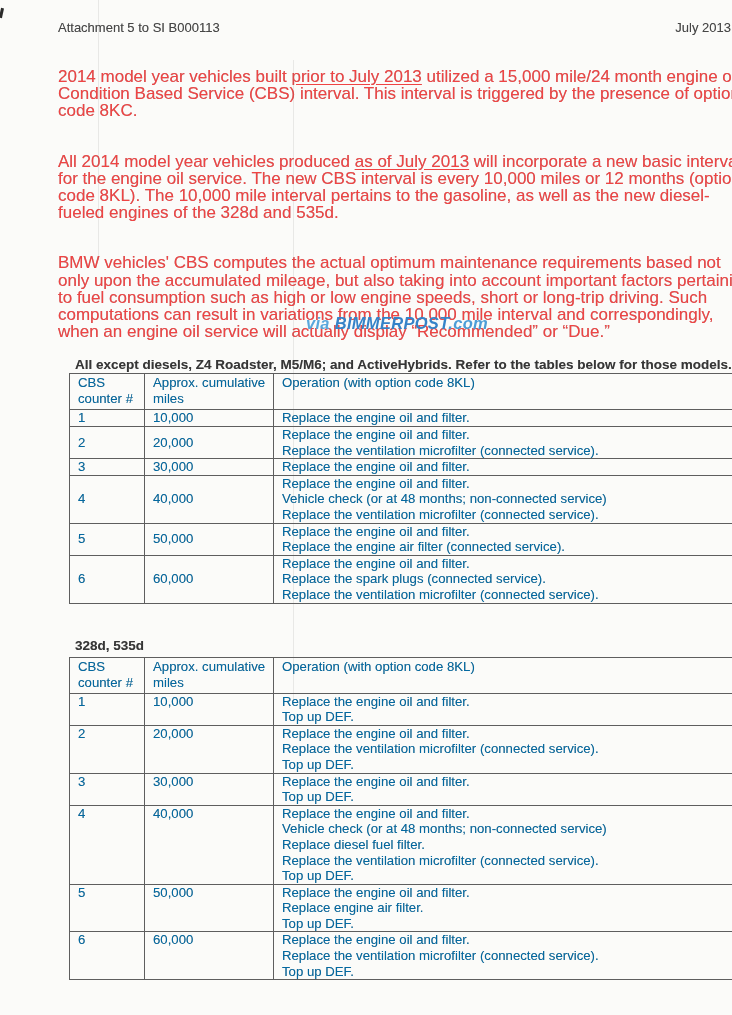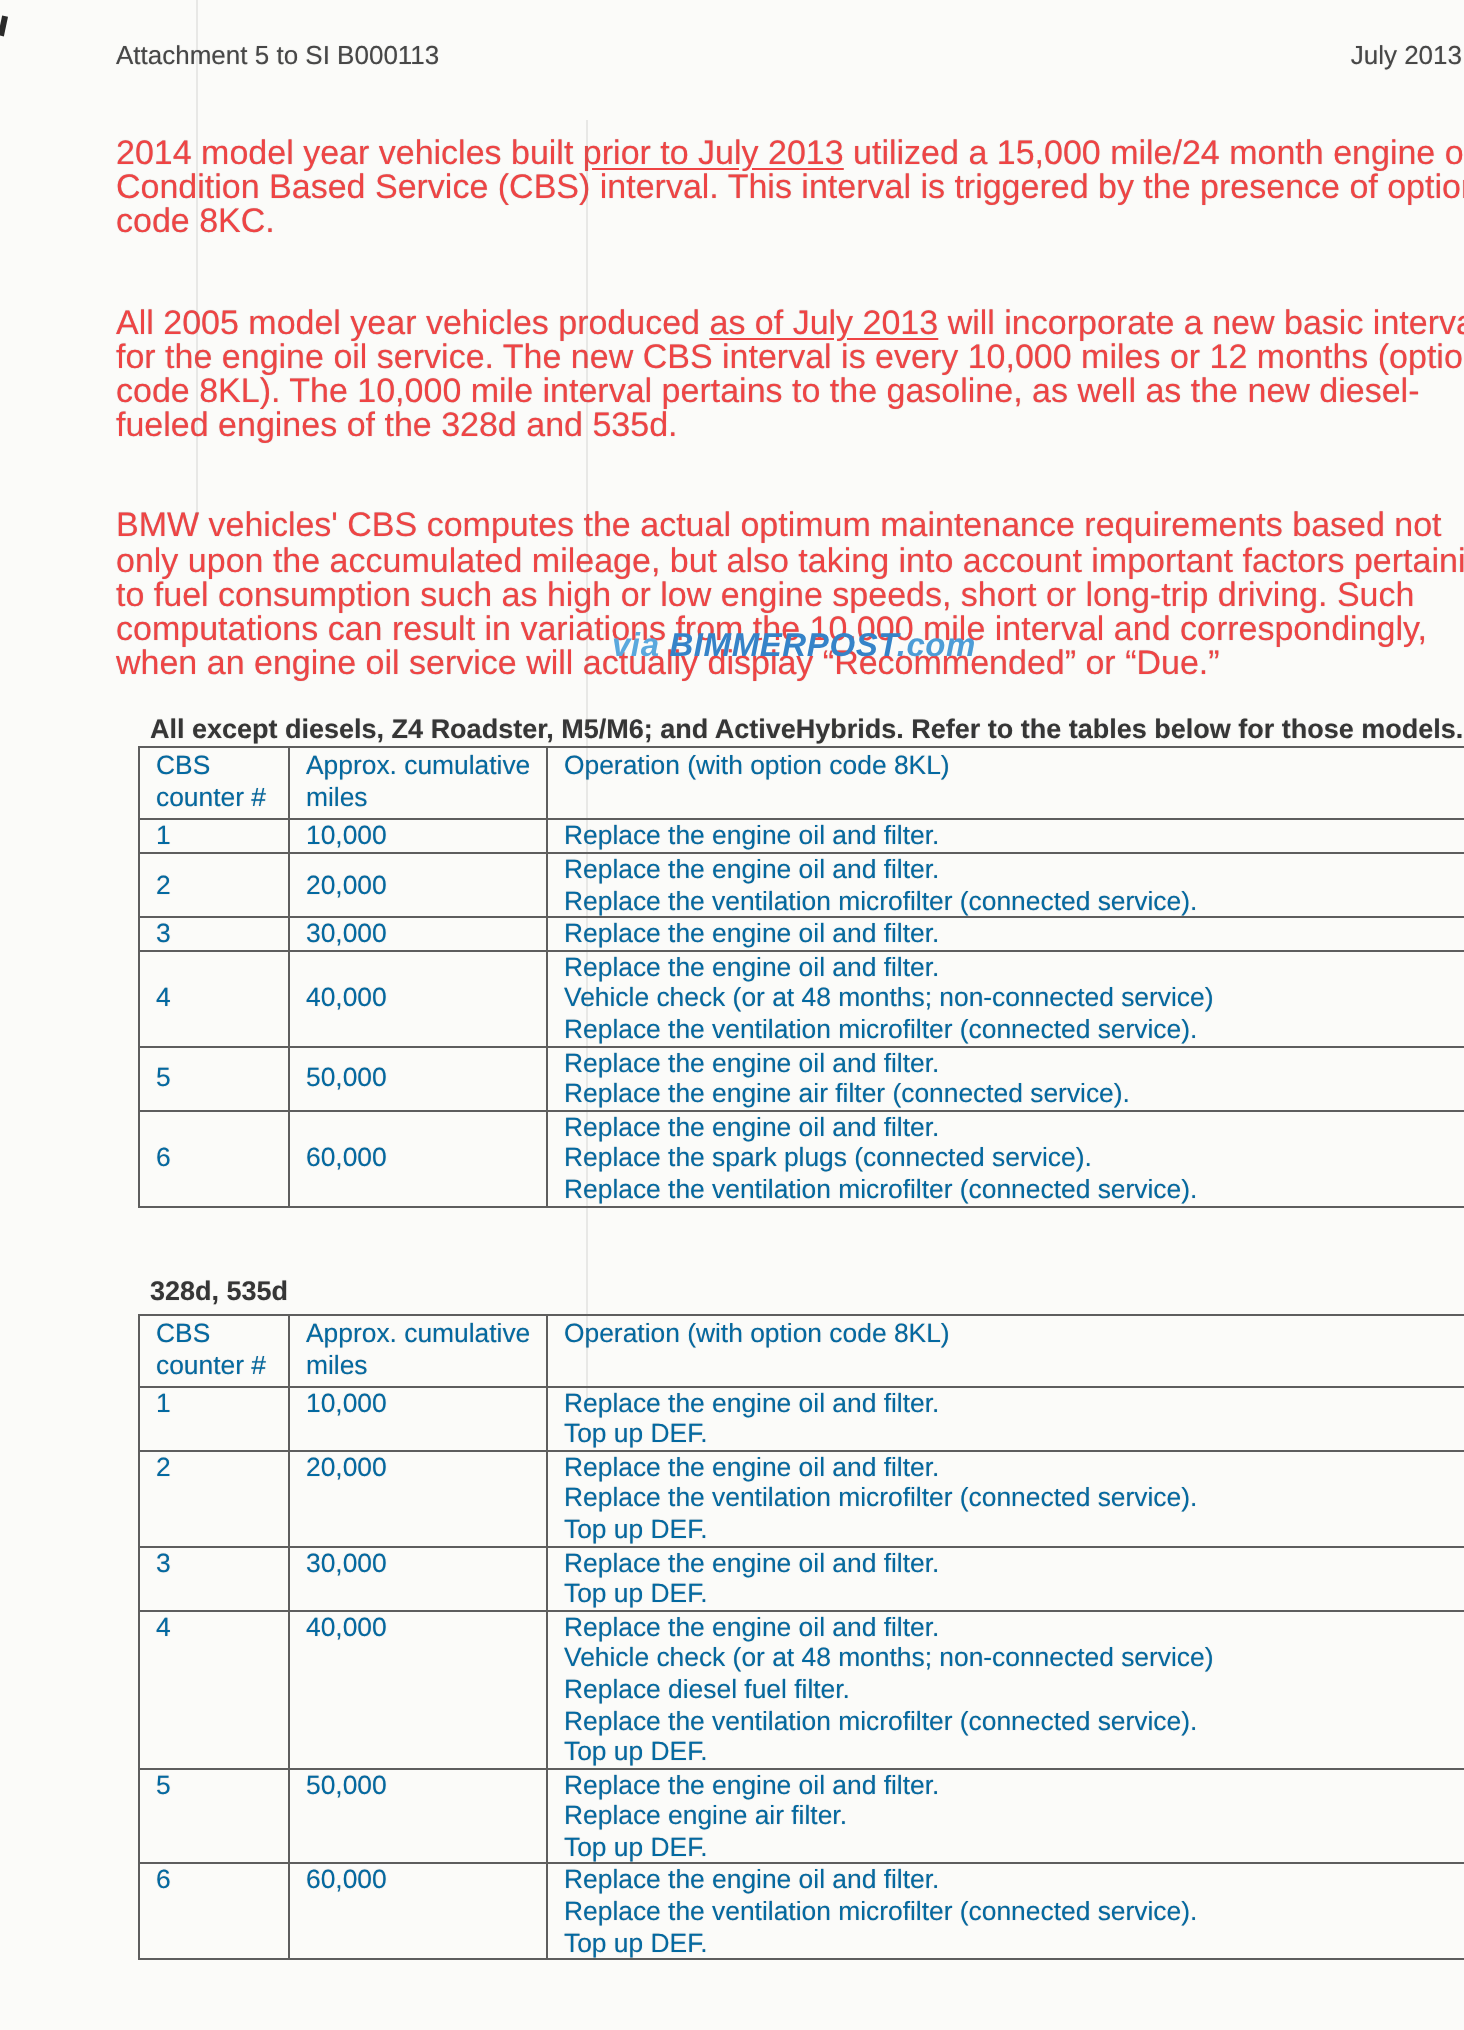--- a/index.html
+++ b/index.html
@@ -76,21 +76,21 @@
   <div class="speck"></div>
 
   <header>
     <span>Attachment 5 to SI B000113</span>
     <span>July 2013</span>
   </header>
 
 
   <div class="paragraphs">
       <p class="para"><span>2014 model year vehicles built </span><span class="u">prior to July 2013</span><span> utilized a 15,000 mile/24 month engine oil Condition Based Service (CBS) interval. This interval is triggered by the presence of option code 8KC.</span></p>
-      <p class="para"><span>All 2005 model year vehicles produced </span><span class="u">as of July 2013</span><span> will incorporate a new basic interval for the engine oil service. The new CBS interval is every 10,000 miles or 12 months (option code 8KL). The 10,000 mile interval pertains to the gasoline, as well as the new diesel-fueled engines of the 328d and 535d.</span></p>
+      <p class="para"><span>All 2014 model year vehicles produced </span><span class="u">as of July 2013</span><span> will incorporate a new basic interval for the engine oil service. The new CBS interval is every 10,000 miles or 12 months (option code 8KL). The 10,000 mile interval pertains to the gasoline, as well as the new diesel-fueled engines of the 328d and 535d.</span></p>
       <p class="para"><span>BMW vehicles' CBS computes the actual optimum maintenance requirements based not only upon the accumulated mileage, but also taking into account important factors pertaining to fuel consumption such as high or low engine speeds, short or long-trip driving. Such computations can result in variations from the 10,000 mile interval and correspondingly, when an engine oil service will actually display “Recommended” or “Due.”</span></p>
     </div>
 
   <div class="watermark"><span style="color: rgb(90, 168, 221);">via </span><span style="color: rgb(53, 131, 200);">BIMMERPOST</span><span style="color: rgb(77, 157, 215);">.com</span></div>
 
   <div class="tables">
       <section class="table-block tb0">
         <div class="table-heading">All except diesels, Z4 Roadster, M5/M6; and ActiveHybrids. Refer to the tables below for those models.</div>
         <table>
           <colgroup>

